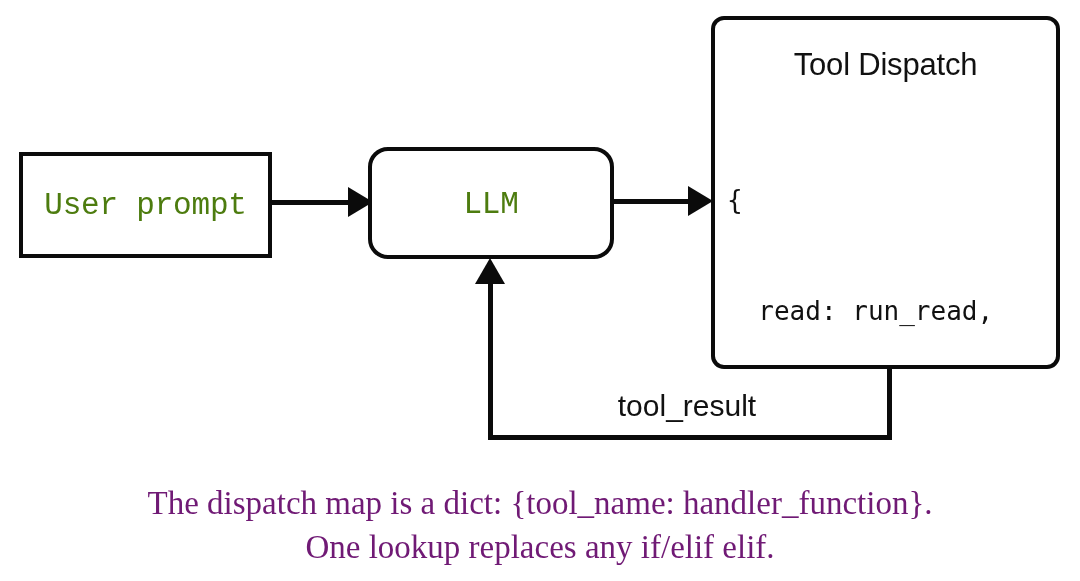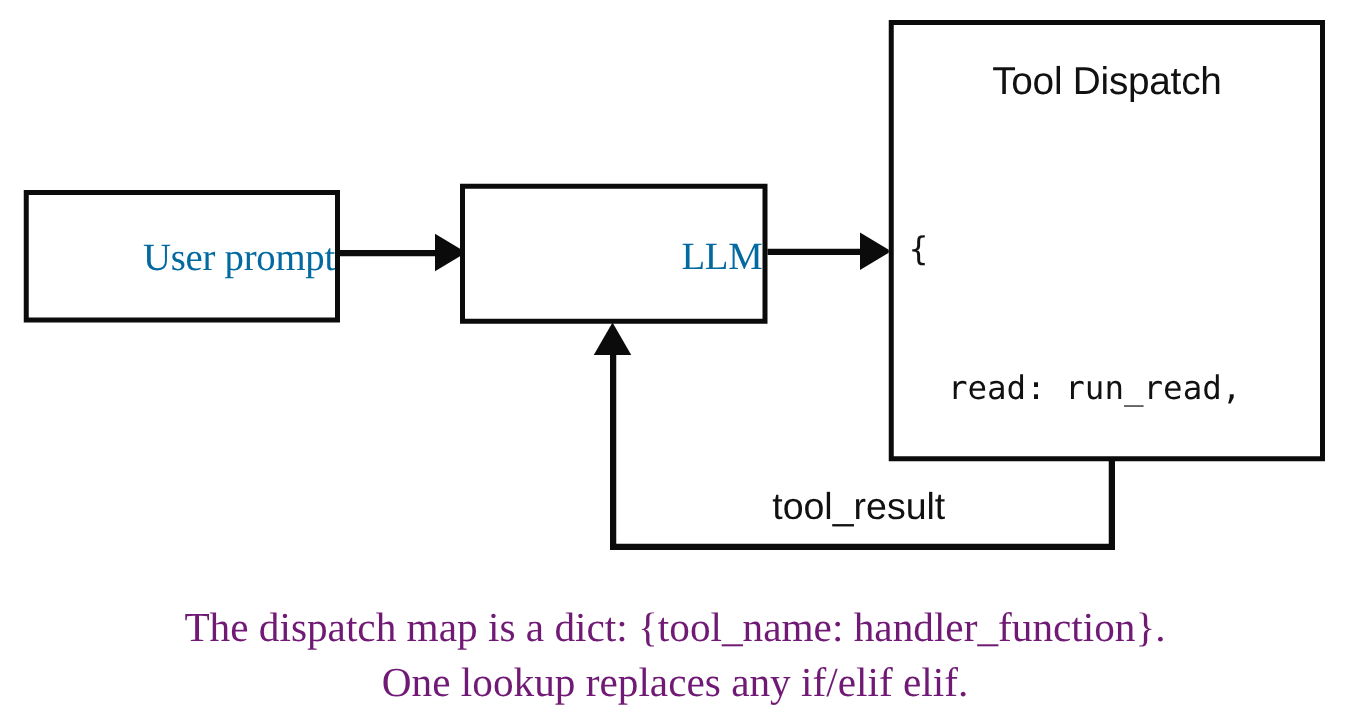--- a/index.html
+++ b/index.html
@@ -22,55 +22,57 @@
   .box {
     position: absolute;
     box-sizing: border-box;
     border: 4px solid #0b0b0b;
     background: #ffffff;
   }
   .box-label {
     position: absolute;
     left: 0;
     right: 0;
-    text-align: right;
-    font-family: Liberation Serif, serif;
-    color: #0369a1;
+    text-align: center;
+    font-family: Liberation Mono, monospace;
+    color: #4d7c0f;
     white-space: nowrap;
   }
 
   #box-user-prompt {
     left: 19px;
     top: 152px;
     width: 253px;
     height: 106px;
   }
   #box-user-prompt .box-label {
     top: 32px;
     font-size: 31px;
     letter-spacing: -0.2px;
   }
 
   #box-llm {
     left: 368px;
     top: 147px;
     width: 246px;
     height: 112px;
+    border-radius: 20px;
   }
   #box-llm .box-label {
     top: 36px;
     font-size: 31px;
     letter-spacing: -0.2px;
   }
 
   #box-tool-dispatch {
     left: 711px;
     top: 16px;
     width: 349px;
     height: 353px;
+    border-radius: 13px;
   }
   #box-tool-dispatch .box-title {
     position: absolute;
     left: 0;
     right: 0;
     top: 27px;
     text-align: center;
     font-size: 31px;
     letter-spacing: -0.2px;
     color: #111111;

